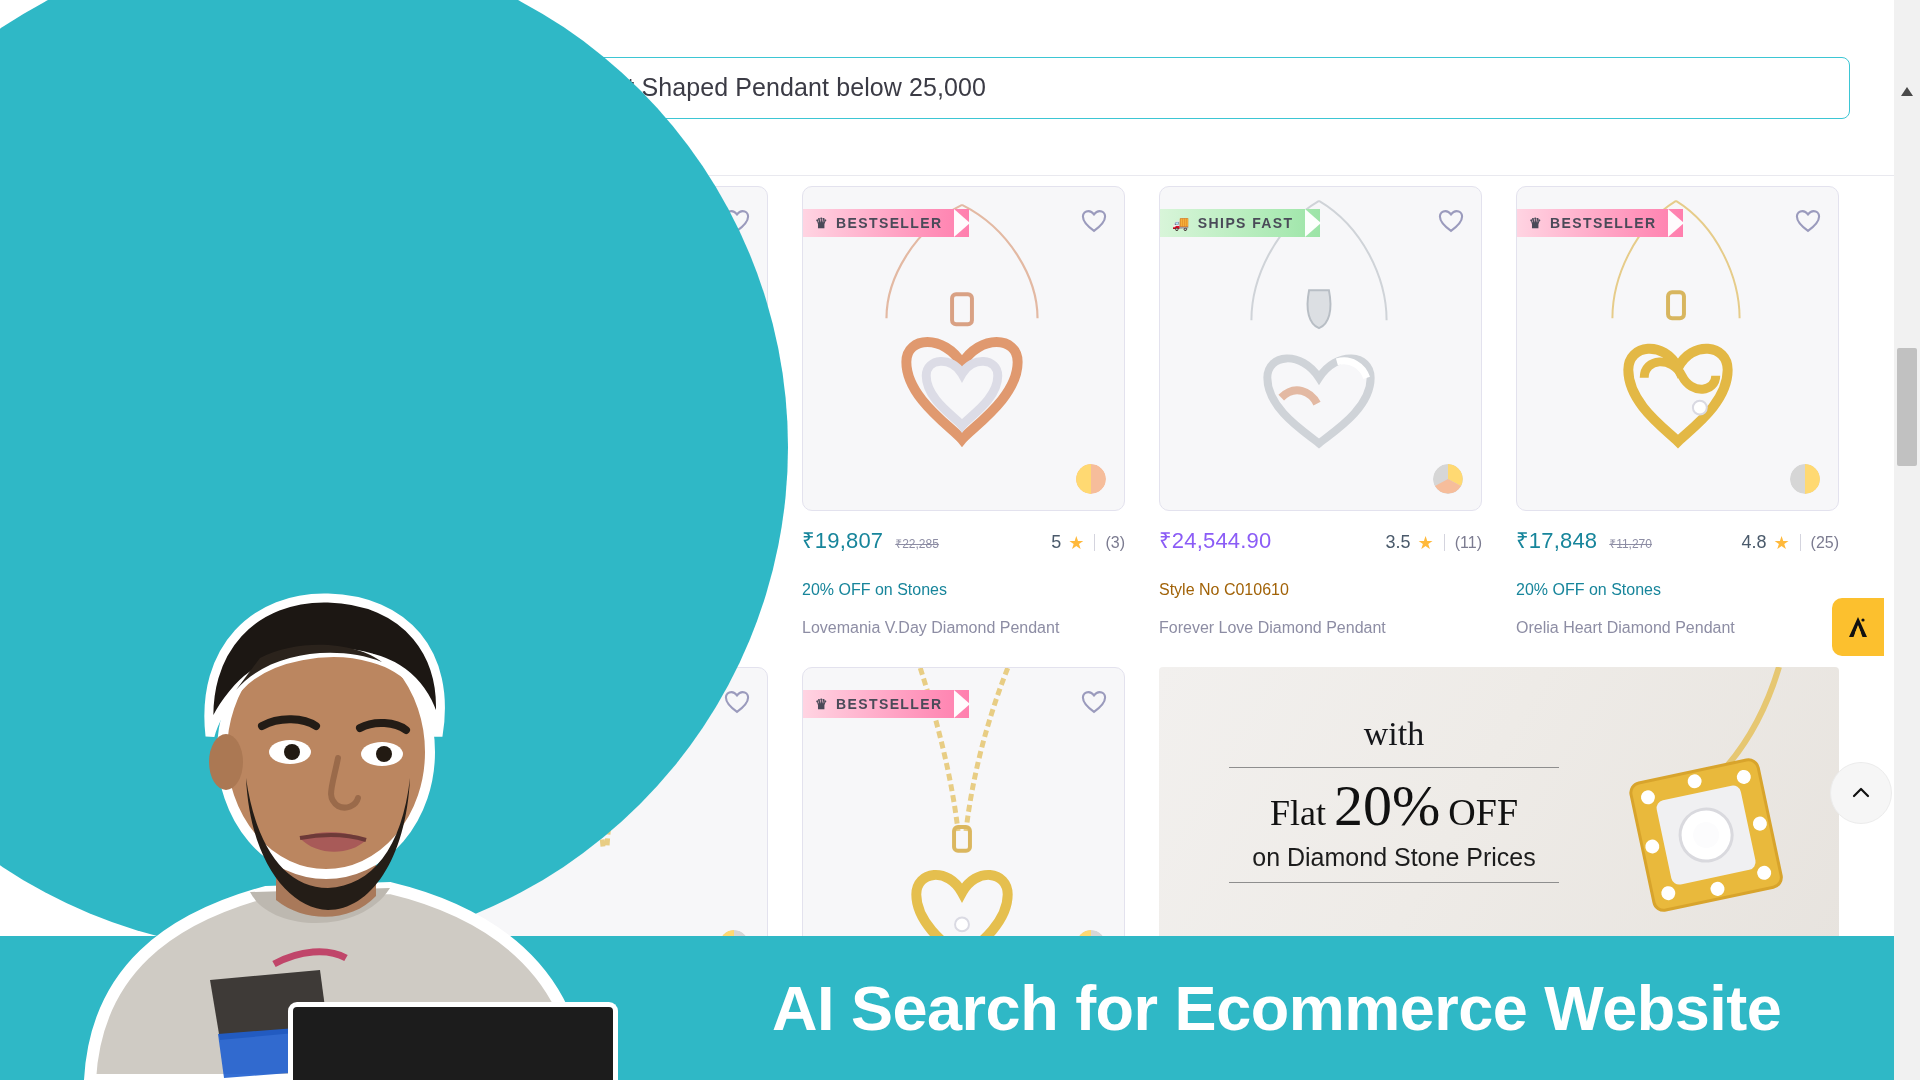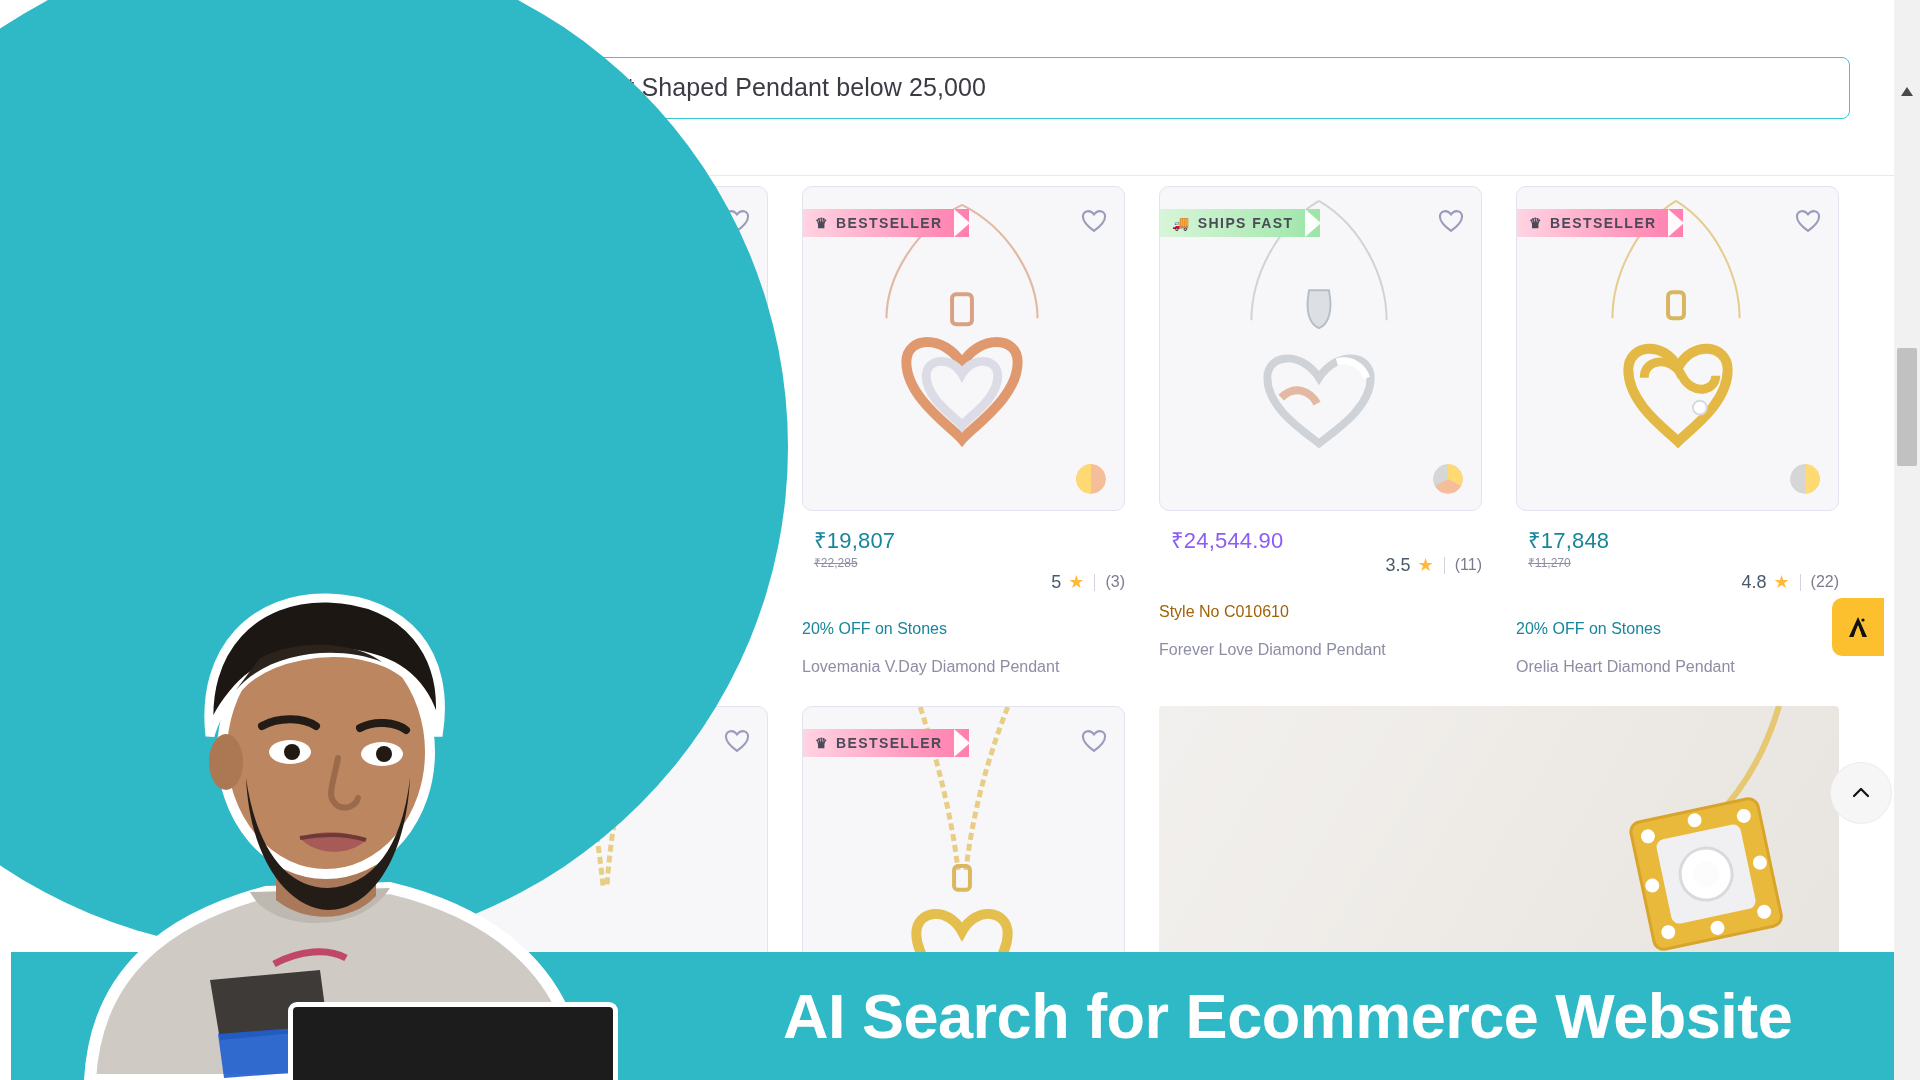--- a/index.html
+++ b/index.html
@@ -68,21 +68,21 @@
 
   .metal {
     position: absolute; right: 18px; bottom: 16px;
     width: 30px; height: 30px; border-radius: 50%; overflow: hidden;
   }
 
   
   .jw { position: absolute; inset: 0; }
 
   .meta { padding-top: 13px; }
-  .priceline { display: flex; align-items: baseline; flex-direction: column; }
+  .priceline { display: flex; align-items: baseline; }
   .price { font-size: 22px; color: #8b5cf6; font-weight: 400; letter-spacing: .2px; }
   .price.teal { color: #17859b; }
   .strike { font-size: 12px; color: #8d8da4; text-decoration: line-through; margin-left: 12px; }
   .rate { margin-left: auto; display: flex; align-items: center; gap: 7px; font-size: 18px; color: #4a5a6b; }
   .rate .star { color: #ffb93b; font-size: 18px; }
   .rate .sep { width: 1px; height: 17px; background: #d4d4de; margin: 0 3px; }
   .rate .cnt { font-size: 16px; color: #7b7b90; }
   .offer { margin-top: 27px; font-size: 16px; color: #17859b; }
   .offer.plain { color: #a16207; }
   .pname { margin-top: 20px; font-size: 16px; color: #8d8da4; }
@@ -120,21 +120,21 @@
     display: flex; align-items: center; justify-content: center; z-index: 60;
   }
 
   
   .sbar { position: absolute; right: 0; top: 0; width: 26px; height: 1080px; background: #f1f1f1; z-index: 70; }
   .sbar .arrow { position: absolute; left: 0; top: 82px; width: 26px; height: 18px; display: flex; align-items: center; justify-content: center; }
   .sbar .thumbbar { position: absolute; left: 3px; top: 348px; width: 20px; height: 118px; background: #c1c1c1; border-radius: 2px; }
 
   
   .banner {
-    position: absolute; left: 11px; bottom: 0; width: 1894px; height: 128px;
+    position: absolute; left: 0; bottom: 0; width: 1894px; height: 144px;
     background: #2fb8c6; z-index: 55;
     display: flex; align-items: center;
   }
   .banner .btitle {
     margin-left: 772px; font-size: 63px; font-weight: 700; color: #ffffff;
     letter-spacing: -.5px; white-space: nowrap;
   }
   .blob {
     position: absolute; left: -222px; bottom: 128px; width: 1010px; height: 1010px;
     border-radius: 50%; background: #2fb8c6; z-index: 50;
@@ -319,21 +319,21 @@
         </div>
       </div>
       <div class="meta">
         <div class="priceline">
           <span class="price teal">₹17,848</span>
           <span class="strike">₹11,270</span>
           <span class="rate">
             <span>4.8</span>
             <span class="star">★</span>
             <span class="sep"></span>
-            <span class="cnt">(22)</span>
+            <span class="cnt">(25)</span>
           </span>
         </div>
         <div class="offer">20% OFF on Stones</div>
         <div class="pname">Orelia Heart Diamond Pendant</div>
       </div>
     </div>
 
     <div class="card">
       <div class="thumb tall">
         <svg class="jw" viewBox="0 0 323 310">
@@ -392,20 +392,29 @@
           <circle cx="16" cy="16" r="7" fill="#ffffff"></circle>
             <circle cx="114" cy="16" r="7" fill="#ffffff"></circle>
           <circle cx="16" cy="114" r="7" fill="#ffffff"></circle>
             <circle cx="114" cy="114" r="7" fill="#ffffff"></circle>
           <circle cx="65" cy="10" r="7" fill="#ffffff"></circle>
             <circle cx="65" cy="120" r="7" fill="#ffffff"></circle>
           <circle cx="10" cy="65" r="7" fill="#ffffff"></circle>
             <circle cx="120" cy="65" r="7" fill="#ffffff"></circle>
         </g>
       </svg>
+      <div class="ptext">
+        <div class="with">with</div>
+        <div class="flatrow">
+          <span class="flat">Flat</span>
+          <span class="pct">20%</span>
+          <span class="off">OFF</span>
+        </div>
+        <div class="sub">on Diamond Stone Prices</div>
+      </div>
     </div>
   </div>
 
   <div class="fab-tab">
     <svg width="26" height="26" viewBox="0 0 26 26">
       <path d="M13 3 L22 23 L17.5 23 L13 11 L8.5 23 L4 23 Z" fill="#111"></path>
       <path d="M13 12 L16 19 L10 19 Z" fill="#fcc02e"></path>
       <circle cx="18" cy="6" r="1.6" fill="#111"></circle>
     </svg>
   </div>

